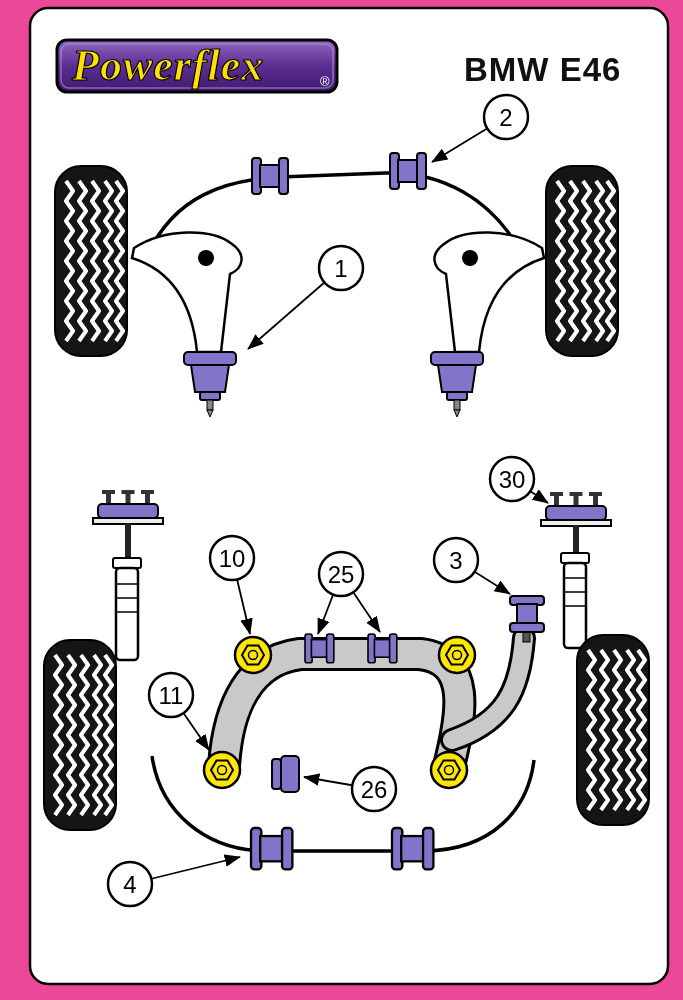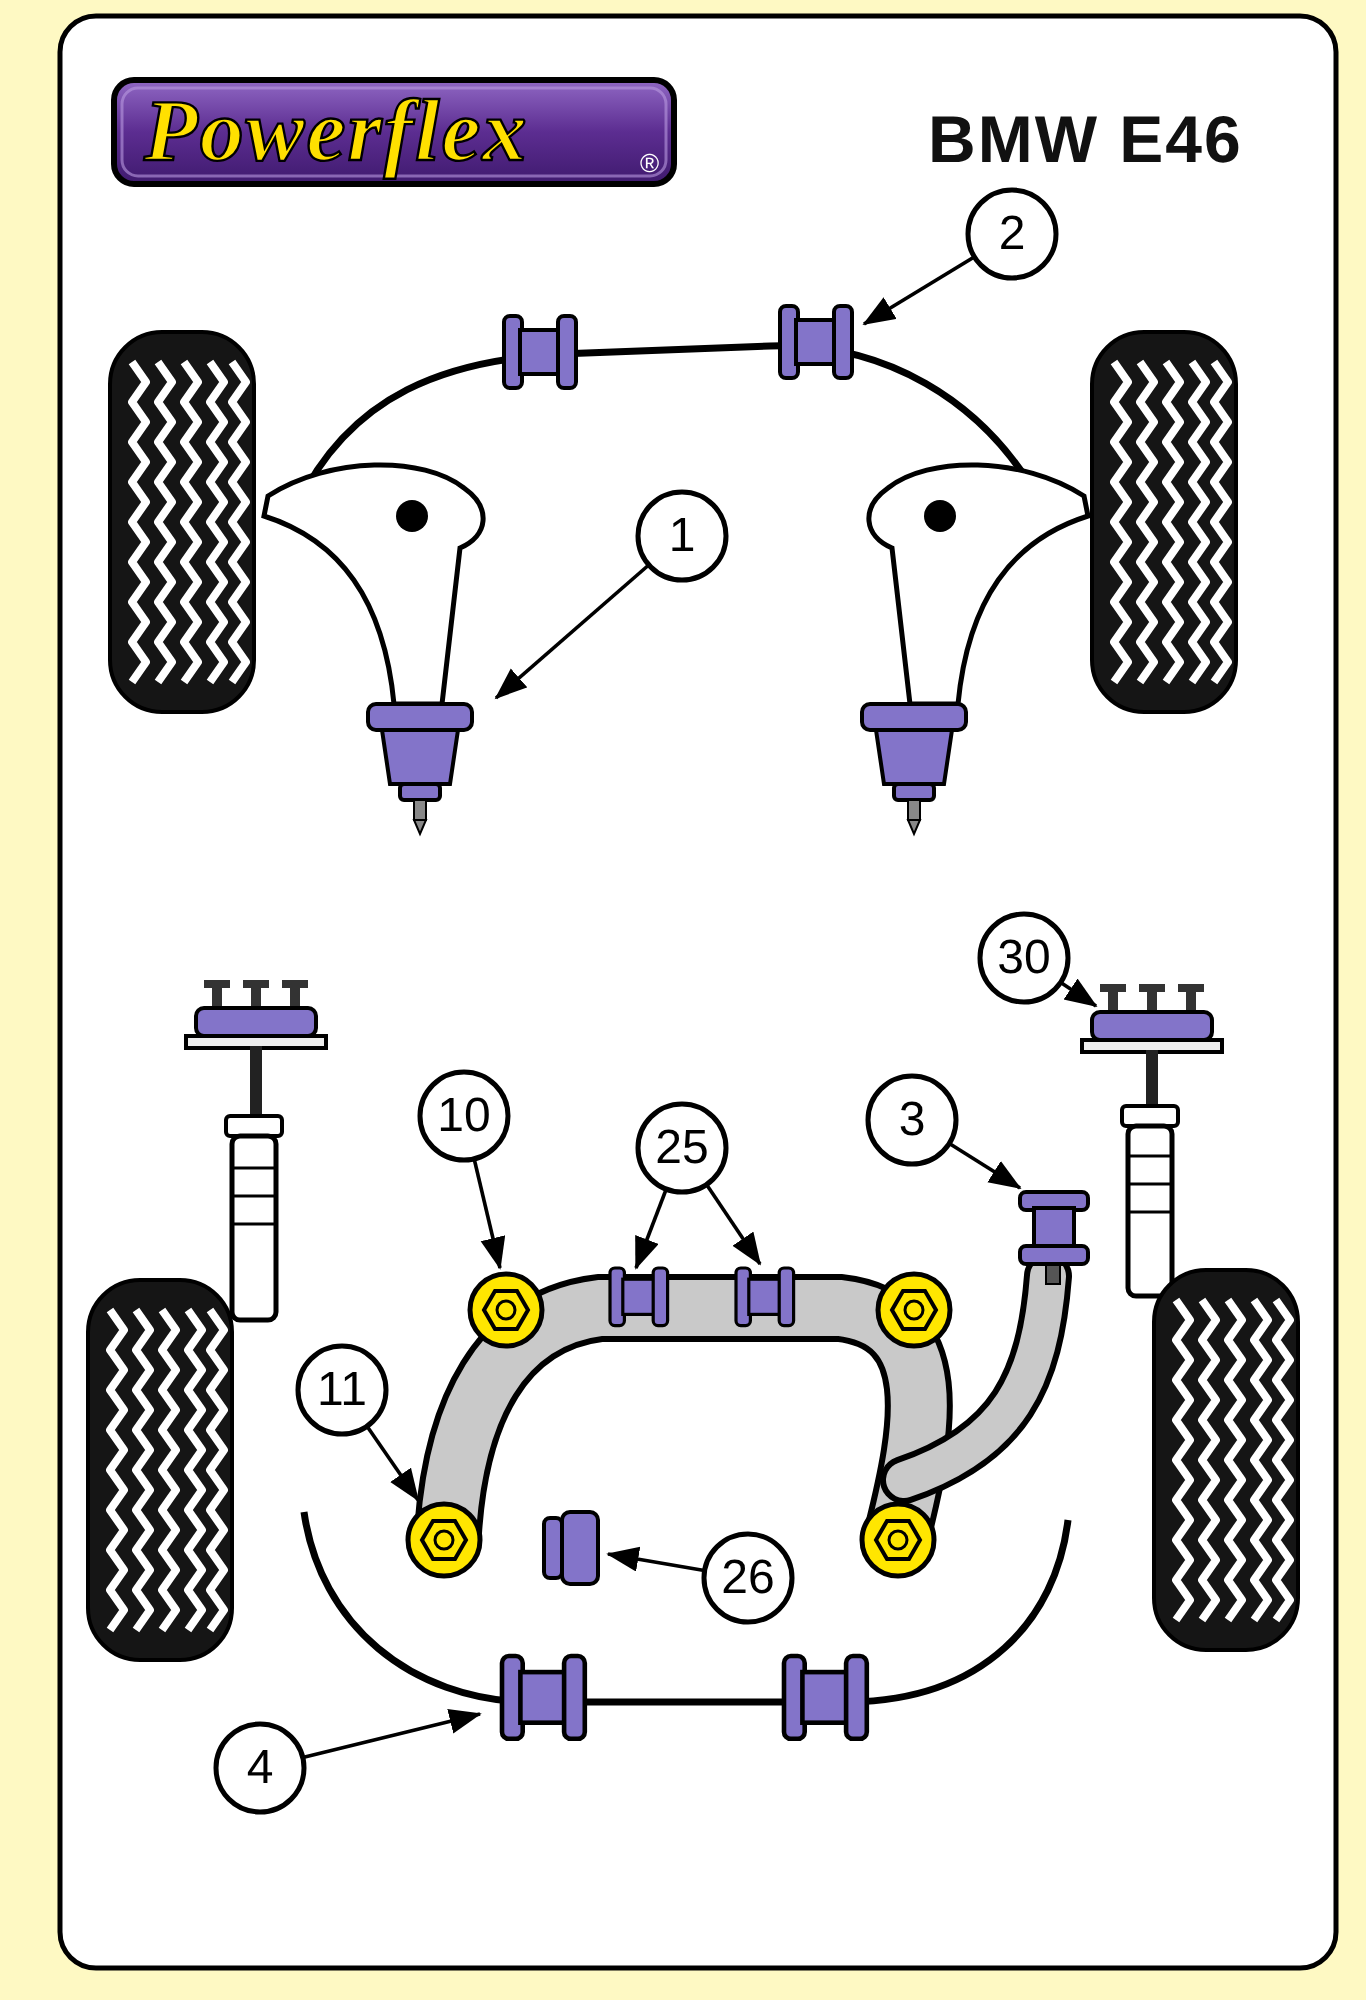--- a/index.html
+++ b/index.html
@@ -1,19 +1,19 @@
 <!DOCTYPE html>
 <html><head>
 <meta charset="utf-8">
 <style>
   html,body{margin:0;padding:0;background:#ffffff;}
   .page{
     width:683px;height:1000px;position:relative;
     font-family:"Liberation Sans",sans-serif;
-    background:#fef9c3;overflow:hidden;
+    background:#ec4899;overflow:hidden;
   }
   svg text{user-select:none;}
 </style>
 </head>
 <body>
 
 <div class="page">
 <svg width="683" height="1000" viewBox="0 0 683 1000">
   <defs>
     <marker id="arrowhead" markerWidth="10" markerHeight="8" refX="8.5" refY="3.5" orient="auto">

